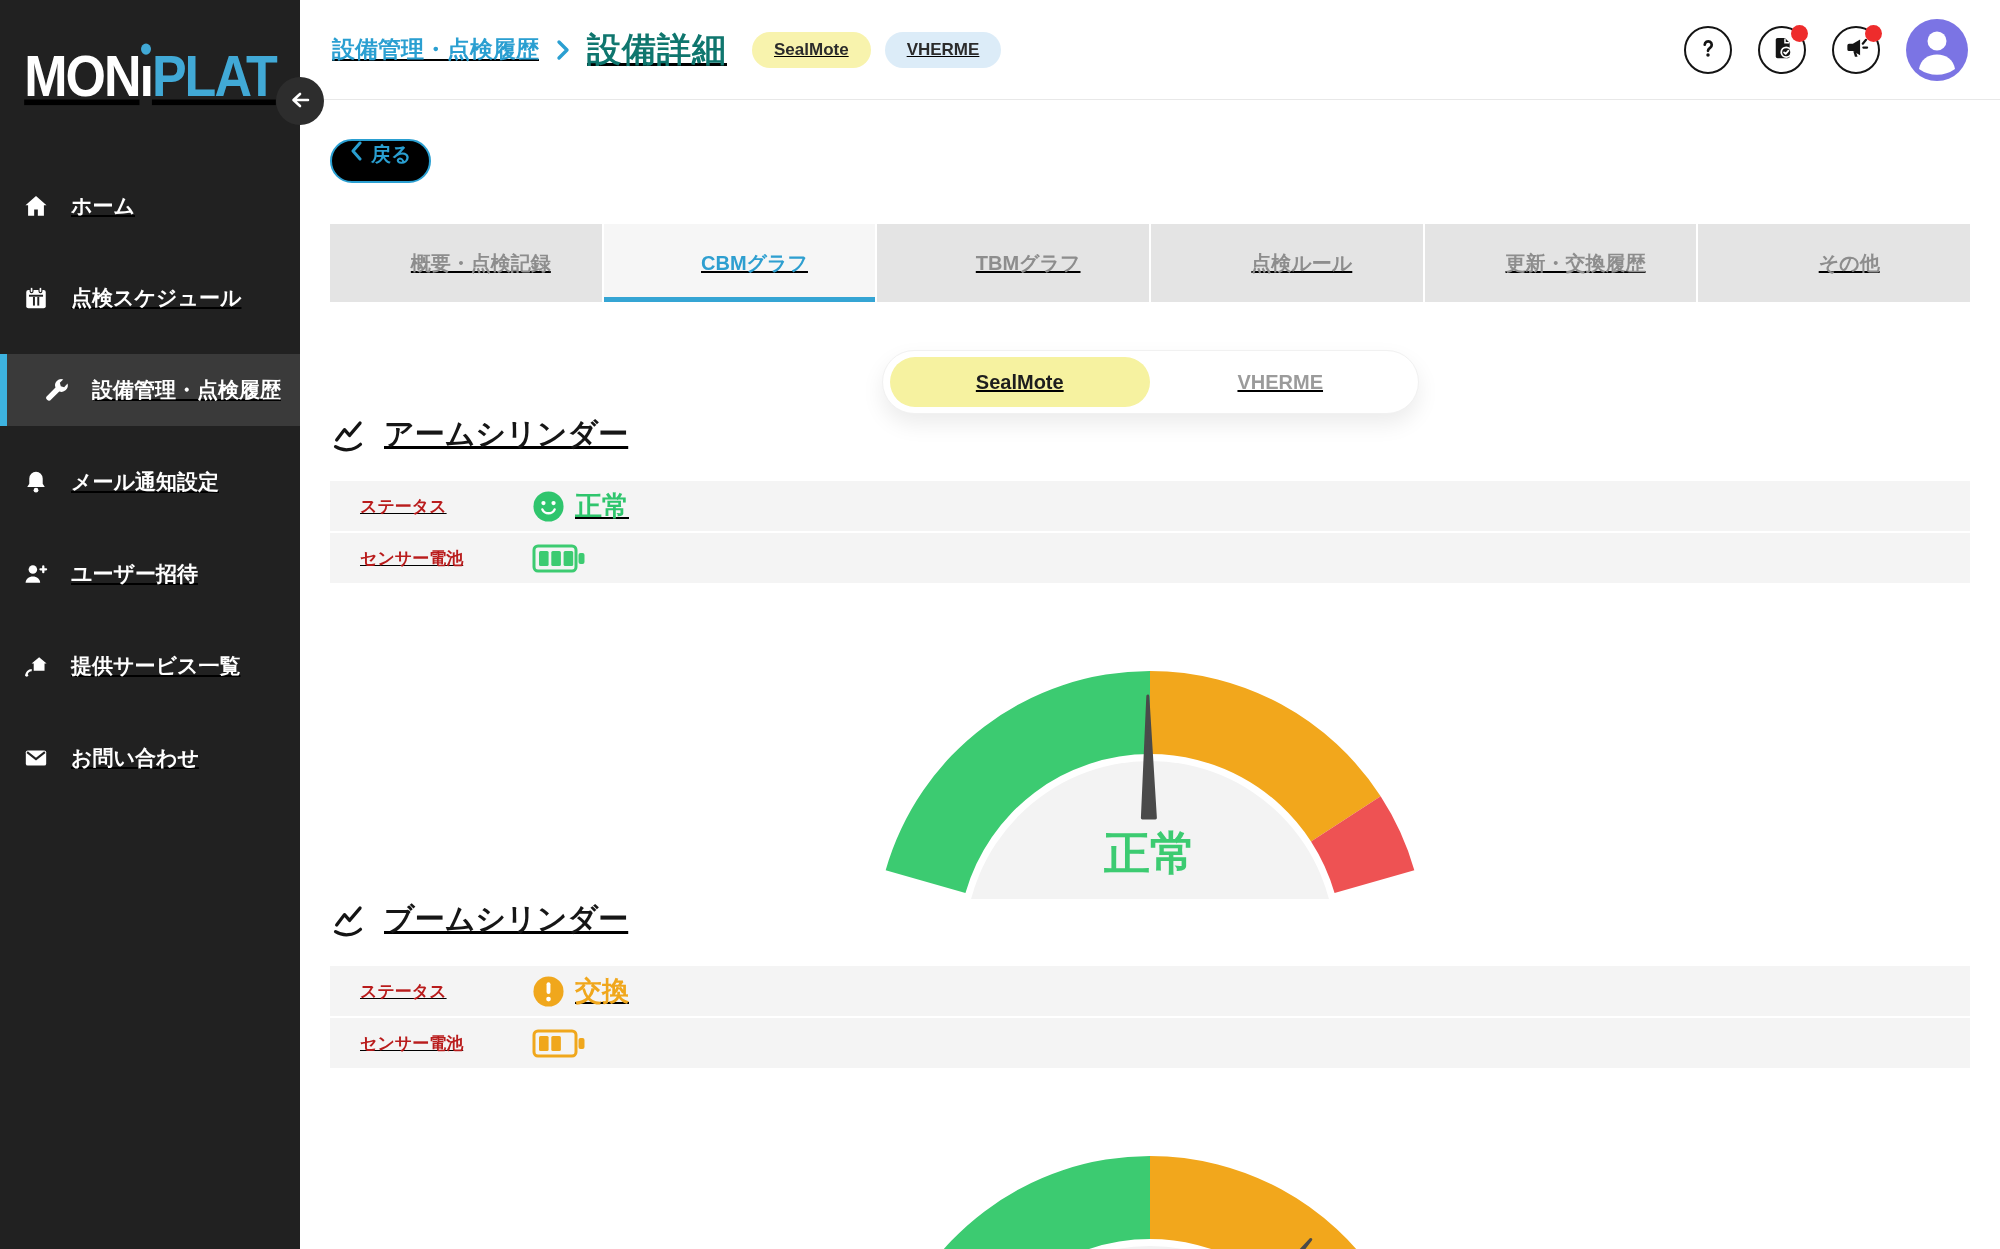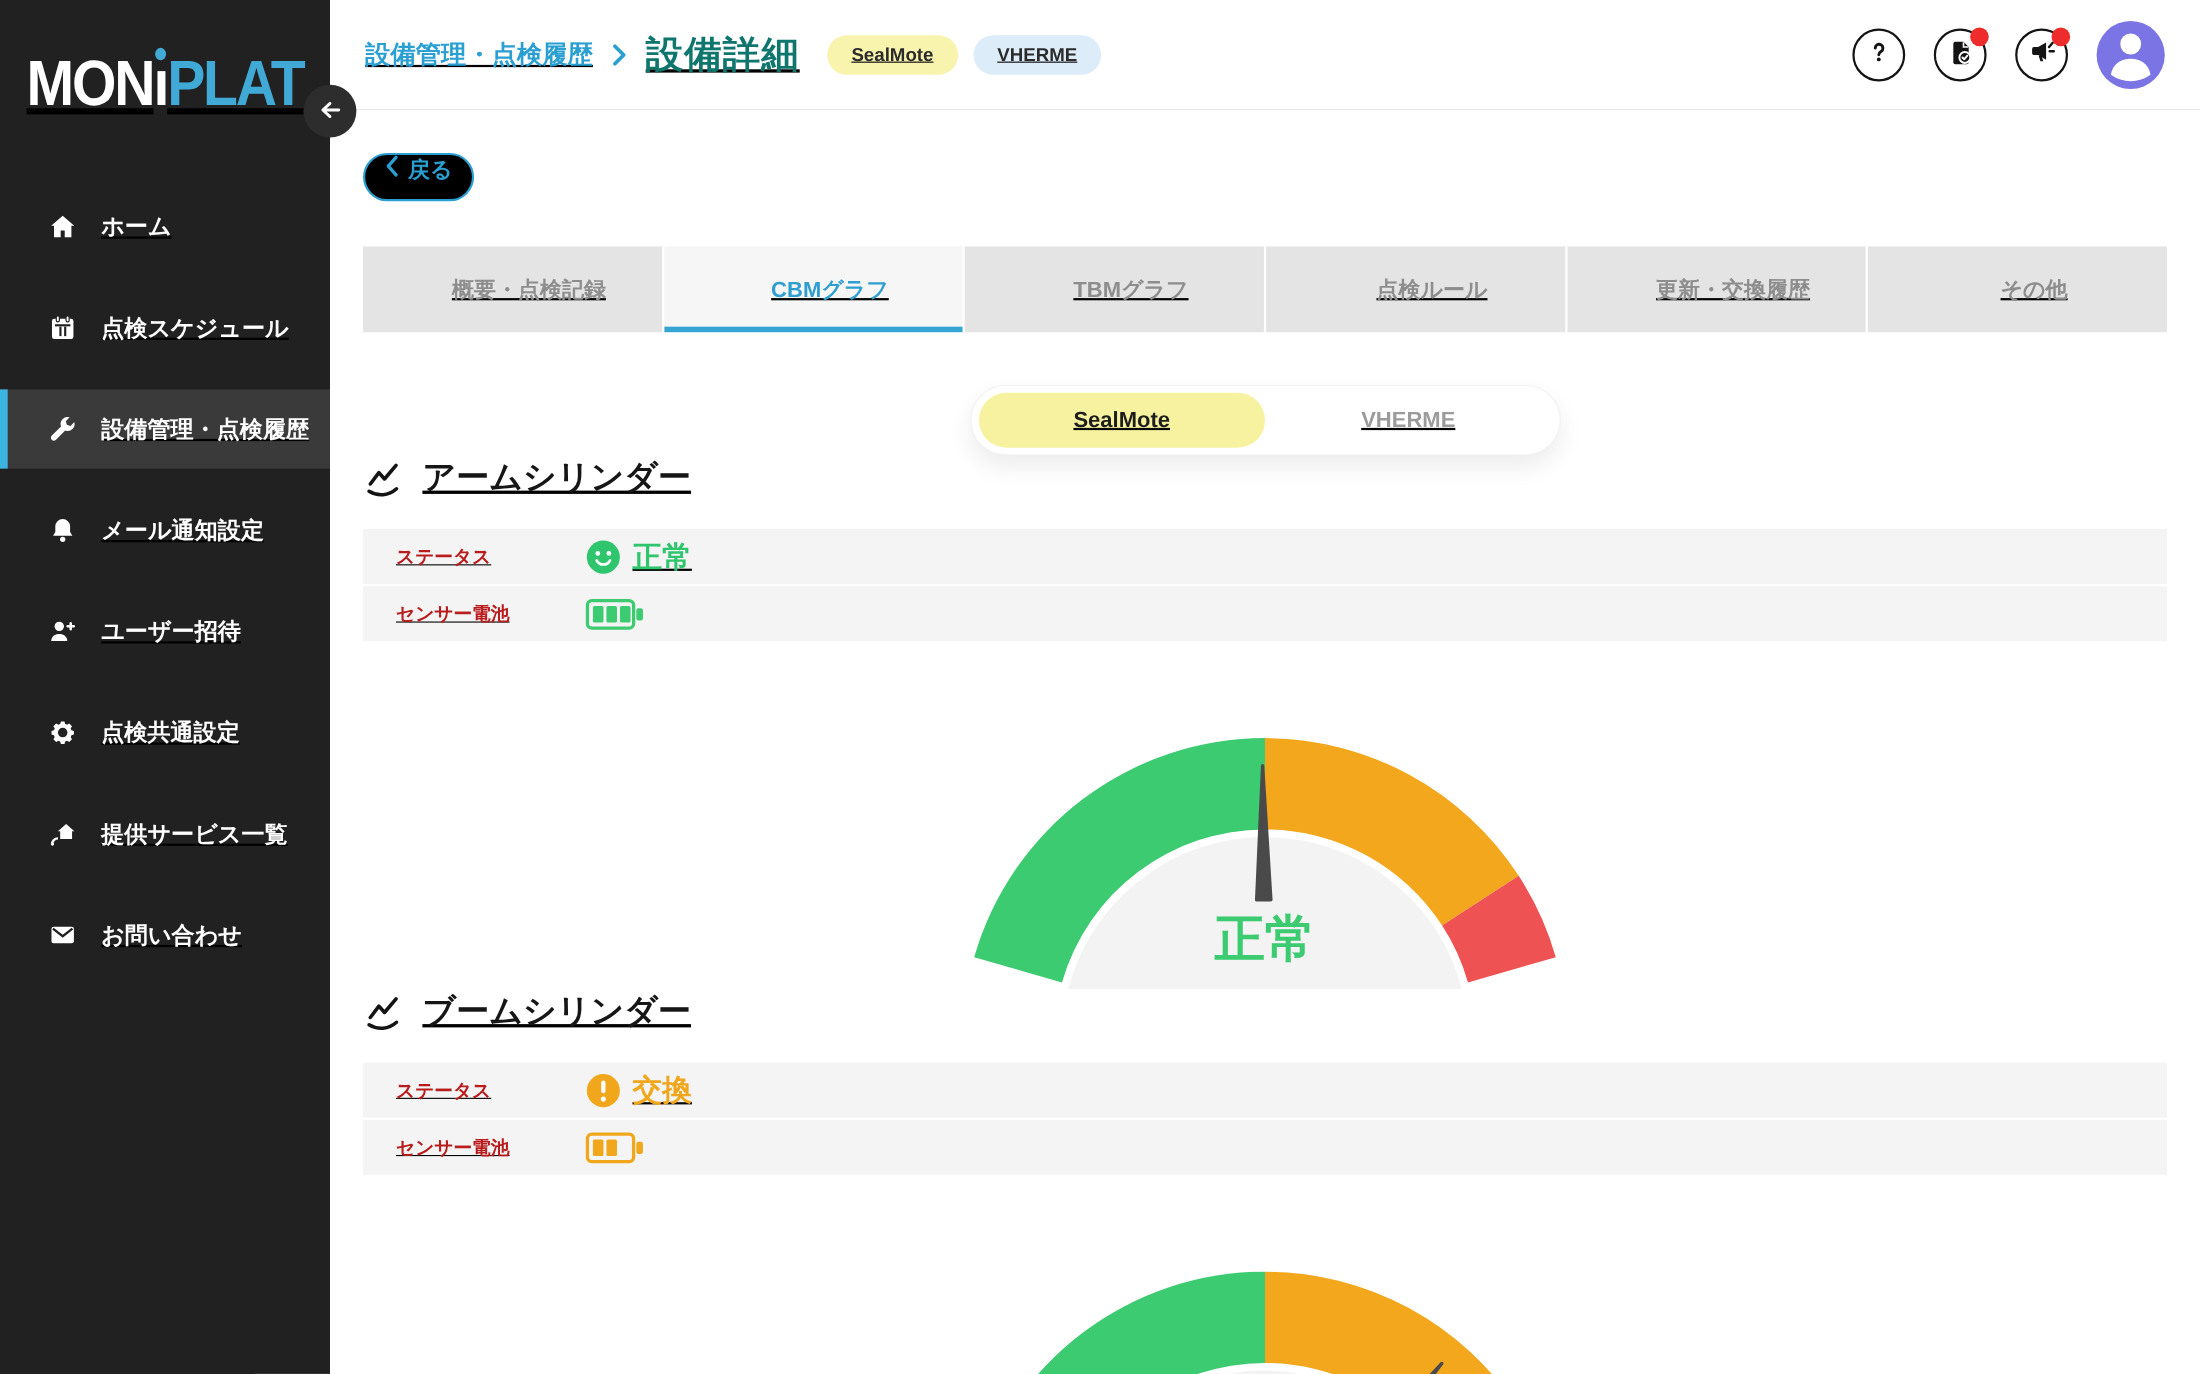--- a/index.html
+++ b/index.html
@@ -13,21 +13,21 @@
           transform:scaleY(1.12); white-space:nowrap; }
   .logo .mon { color:#fff; }
   .logo .plat { color:#41a9d6; }
   .logo .logo-i { position:relative; color:#fff; display:inline-block; }
   .logo .logo-i::after { content:""; position:absolute; left:2px; top:1px; width:10px; height:10px;
           border-radius:50%; background:#41a9d6; }
   .sb-collapse { position:absolute; top:77px; right:-24px; width:48px; height:48px; border-radius:50%;
           background:#2d2d2d; border:none; display:flex; align-items:center; justify-content:center; z-index:9; cursor:pointer; }
   .menu { margin-top:64px; display:flex; flex-direction:column; }
   .menu-item { height:72px; margin-bottom:20px; display:flex; align-items:center; gap:22px;
-          padding-left:44px; font-size:21px; font-weight:600; color:#fff; cursor:pointer; }
+          padding-left:23px; font-size:21px; font-weight:600; color:#fff; cursor:pointer; }
   .menu-item .mi-icon { width:26px; height:26px; flex:none; display:flex; align-items:center; justify-content:center; }
   .menu-item.active { background:#3a3a3a; border-left:7px solid #3db3e0; padding-left:37px; }
 
   
   .main { flex:1; display:flex; flex-direction:column; }
   .topbar { height:100px; flex:none; border-bottom:1px solid #e8e8e8; display:flex; align-items:center;
           justify-content:space-between; padding:0 32px; background:#fff; }
   .breadcrumb { display:flex; align-items:center; gap:15px; }
   .bc-parent { color:#2a9fd1; font-size:23px; font-weight:700; cursor:pointer; }
   .bc-sep { display:flex; align-items:center; }
@@ -130,28 +130,20 @@
             <svg width="27" height="26" viewBox="0 0 25 24" fill="#fff">
               <circle cx="9.5" cy="7.6" r="4.1"></circle>
               <path d="M2.5 20.5c0-3.9 3.2-6.2 7-6.2s7 2.3 7 6.2z"></path>
               <path d="M19.5 4.8v5.4M16.8 7.5h5.4" stroke="#fff" stroke-width="2.2" stroke-linecap="round"></path>
             </svg>
           </span>
     <span class="mi-label">ユーザー招待</span>
   </div>
         <div class="menu-item">
     <span class="mi-icon">
-            <svg width="26" height="26" viewBox="0 0 24 24" fill="#fff">
-              <path fill-rule="evenodd" d="M12 8a4 4 0 1 0 0 8 4 4 0 0 0 0-8Zm9.4 5.6-2.1.6c-.1.5-.3 1-.6 1.5l1.1 1.9-2.3 2.3-1.9-1.1c-.5.3-1 .5-1.5.6l-.6 2.1h-3l-.6-2.1c-.5-.1-1-.3-1.5-.6l-1.9 1.1-2.3-2.3 1.1-1.9a7 7 0 0 1-.6-1.5l-2.1-.6v-3l2.1-.6c.1-.5.3-1 .6-1.5L4.2 6.6l2.3-2.3 1.9 1.1c.5-.3 1-.5 1.5-.6l.6-2.2h3l.6 2.2c.5.1 1 .3 1.5.6l1.9-1.1 2.3 2.3-1.1 1.9c.3.5.5 1 .6 1.5l2.1.6Z"></path>
-            </svg>
-          </span>
-    <span class="mi-label">点検共通設定</span>
-  </div>
-        <div class="menu-item">
-    <span class="mi-icon">
             <svg width="27" height="26" viewBox="0 0 25 24" fill="#fff">
               <path d="M15.5 3.5 8.3 9.7h2v6.8h10.4V9.7h2Z"></path>
               <path d="M3.2 21.2a5.2 5.2 0 0 1 5.2-5.2" fill="none" stroke="#fff" stroke-width="2.1"></path>
               <circle cx="3.6" cy="21" r="1.4"></circle>
             </svg>
           </span>
     <span class="mi-label">提供サービス一覧</span>
   </div>
         <div class="menu-item">
     <span class="mi-icon">

